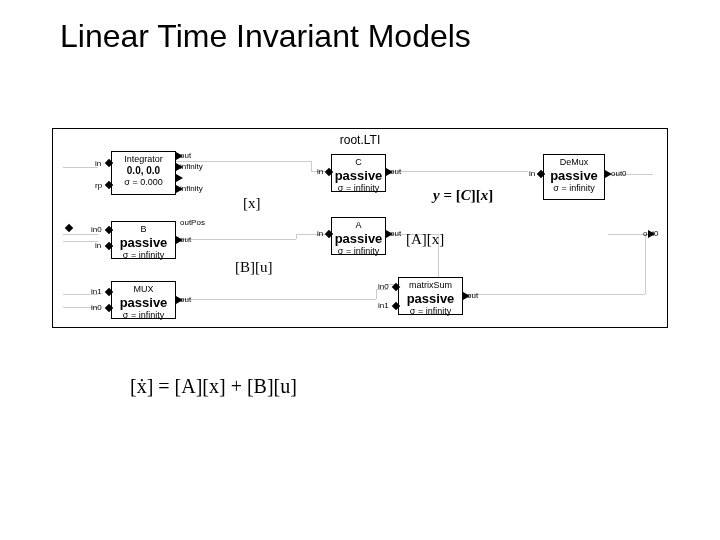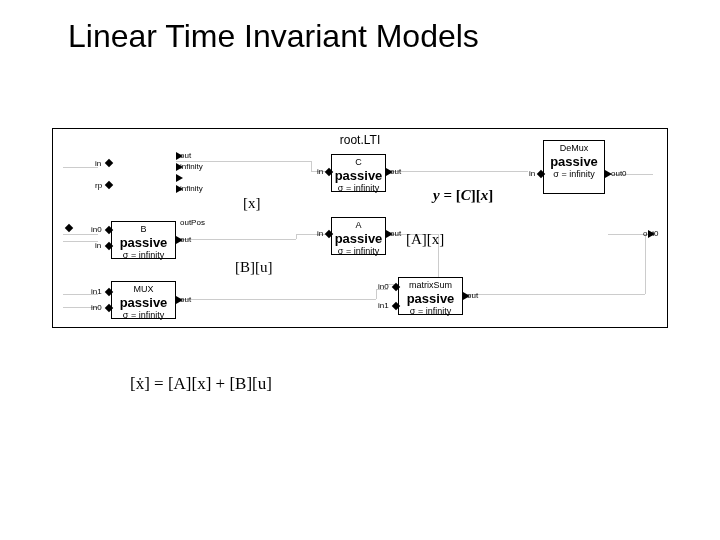--- a/index.html
+++ b/index.html
@@ -12,21 +12,20 @@
     font-family: Arial, Helvetica, sans-serif;
     color: #000;
     position: relative;
   }
   .slide-title {
     position: absolute;
     top: 18px;
     left: 60px;
     font-size: 32px;
     font-weight: 400;
-    margin-left: 8px;
   }
   .diagram-frame {
     position: absolute;
     top: 128px;
     left: 52px;
     width: 616px;
     height: 200px;
     border: 1px solid #000;
     background: #fff;
   }
@@ -84,21 +83,21 @@
     position: absolute;
     font-family: "Times New Roman", Times, serif;
     font-size: 15px;
     white-space: nowrap;
   }
   .eq-block {
     position: absolute;
     top: 370px;
     left: 130px;
     font-family: "Times New Roman", Times, serif;
-    font-size: 17px;
+    font-size: 20px;
     line-height: 1.6;
   }
 </style>
 </head>
 <body>
 
 <div class="slide-title">Linear Time Invariant Models</div>
 
 <div class="diagram-frame">
   <div class="root-label">root.LTI</div>
@@ -125,20 +124,25 @@
 
   <div class="wire" style="left:335px; top:105px; width:50px;"></div>
   <div class="wire-v" style="left:385px; top:105px; height:50px;"></div>
   <div class="wire" style="left:333px; top:155px; width:52px;"></div>
 
   <div class="wire" style="left:412px; top:165px; width:180px;"></div>
   <div class="wire-v" style="left:592px; top:105px; height:60px;"></div>
   <div class="wire" style="left:555px; top:45px; width:45px;"></div>
   <div class="wire" style="left:555px; top:105px; width:45px;"></div>
 
+  <div class="block" style="left:58px; top:22px; width:65px; height:44px;">
+    <div class="bname">Integrator</div>
+    <div class="bbig">0.0, 0.0</div>
+    <div class="bname">σ = 0.000</div>
+  </div>
   <span class="port-lbl port-l" style="left:42px; top:30px;">in</span>
   <span class="port-lbl port-l" style="left:42px; top:52px;">rp</span>
   <span class="port-lbl port-r" style="left:127px; top:22px;">out</span>
   <span class="port-lbl port-r" style="left:127px; top:33px;">infinity</span>
   <span class="port-lbl port-r" style="left:127px; top:44px;margin-top:45px;">outPos</span>
   <span class="port-lbl port-r" style="left:127px; top:55px;">infinity</span>
   <div class="diamond" style="left:53px; top:31px;"></div>
   <div class="diamond" style="left:53px; top:53px;"></div>
   <div class="triangle-r" style="left:123px; top:23px;"></div>
   <div class="triangle-r" style="left:123px; top:34px;"></div>
@@ -195,21 +199,21 @@
     <div class="bstate">passive</div>
     <div class="bname">σ = infinity</div>
   </div>
   <span class="port-lbl port-l" style="left:325px; top:153px;">in0</span>
   <span class="port-lbl port-l" style="left:325px; top:172px;">in1</span>
   <span class="port-lbl port-r" style="left:414px; top:162px;">out</span>
   <div class="diamond" style="left:340px; top:155px;"></div>
   <div class="diamond" style="left:340px; top:174px;"></div>
   <div class="triangle-r" style="left:410px; top:163px;"></div>
 
-  <div class="block" style="left:490px; top:11px; width:62px; height:54px;">
+  <div class="block" style="left:490px; top:25px; width:62px; height:46px;">
     <div class="bname">DeMux</div>
     <div class="bstate">passive</div>
     <div class="bname">σ = infinity</div>
   </div>
   <span class="port-lbl port-l" style="left:476px; top:40px;">in</span>
   <span class="port-lbl port-r" style="left:558px; top:40px;">out0</span>
   <span class="port-lbl port-r" style="left:590px; top:100px;">out0</span>
   <div class="diamond" style="left:485px; top:42px;"></div>
   <div class="triangle-r" style="left:552px; top:41px;"></div>
   <div class="triangle-r" style="left:595px; top:101px;"></div>

